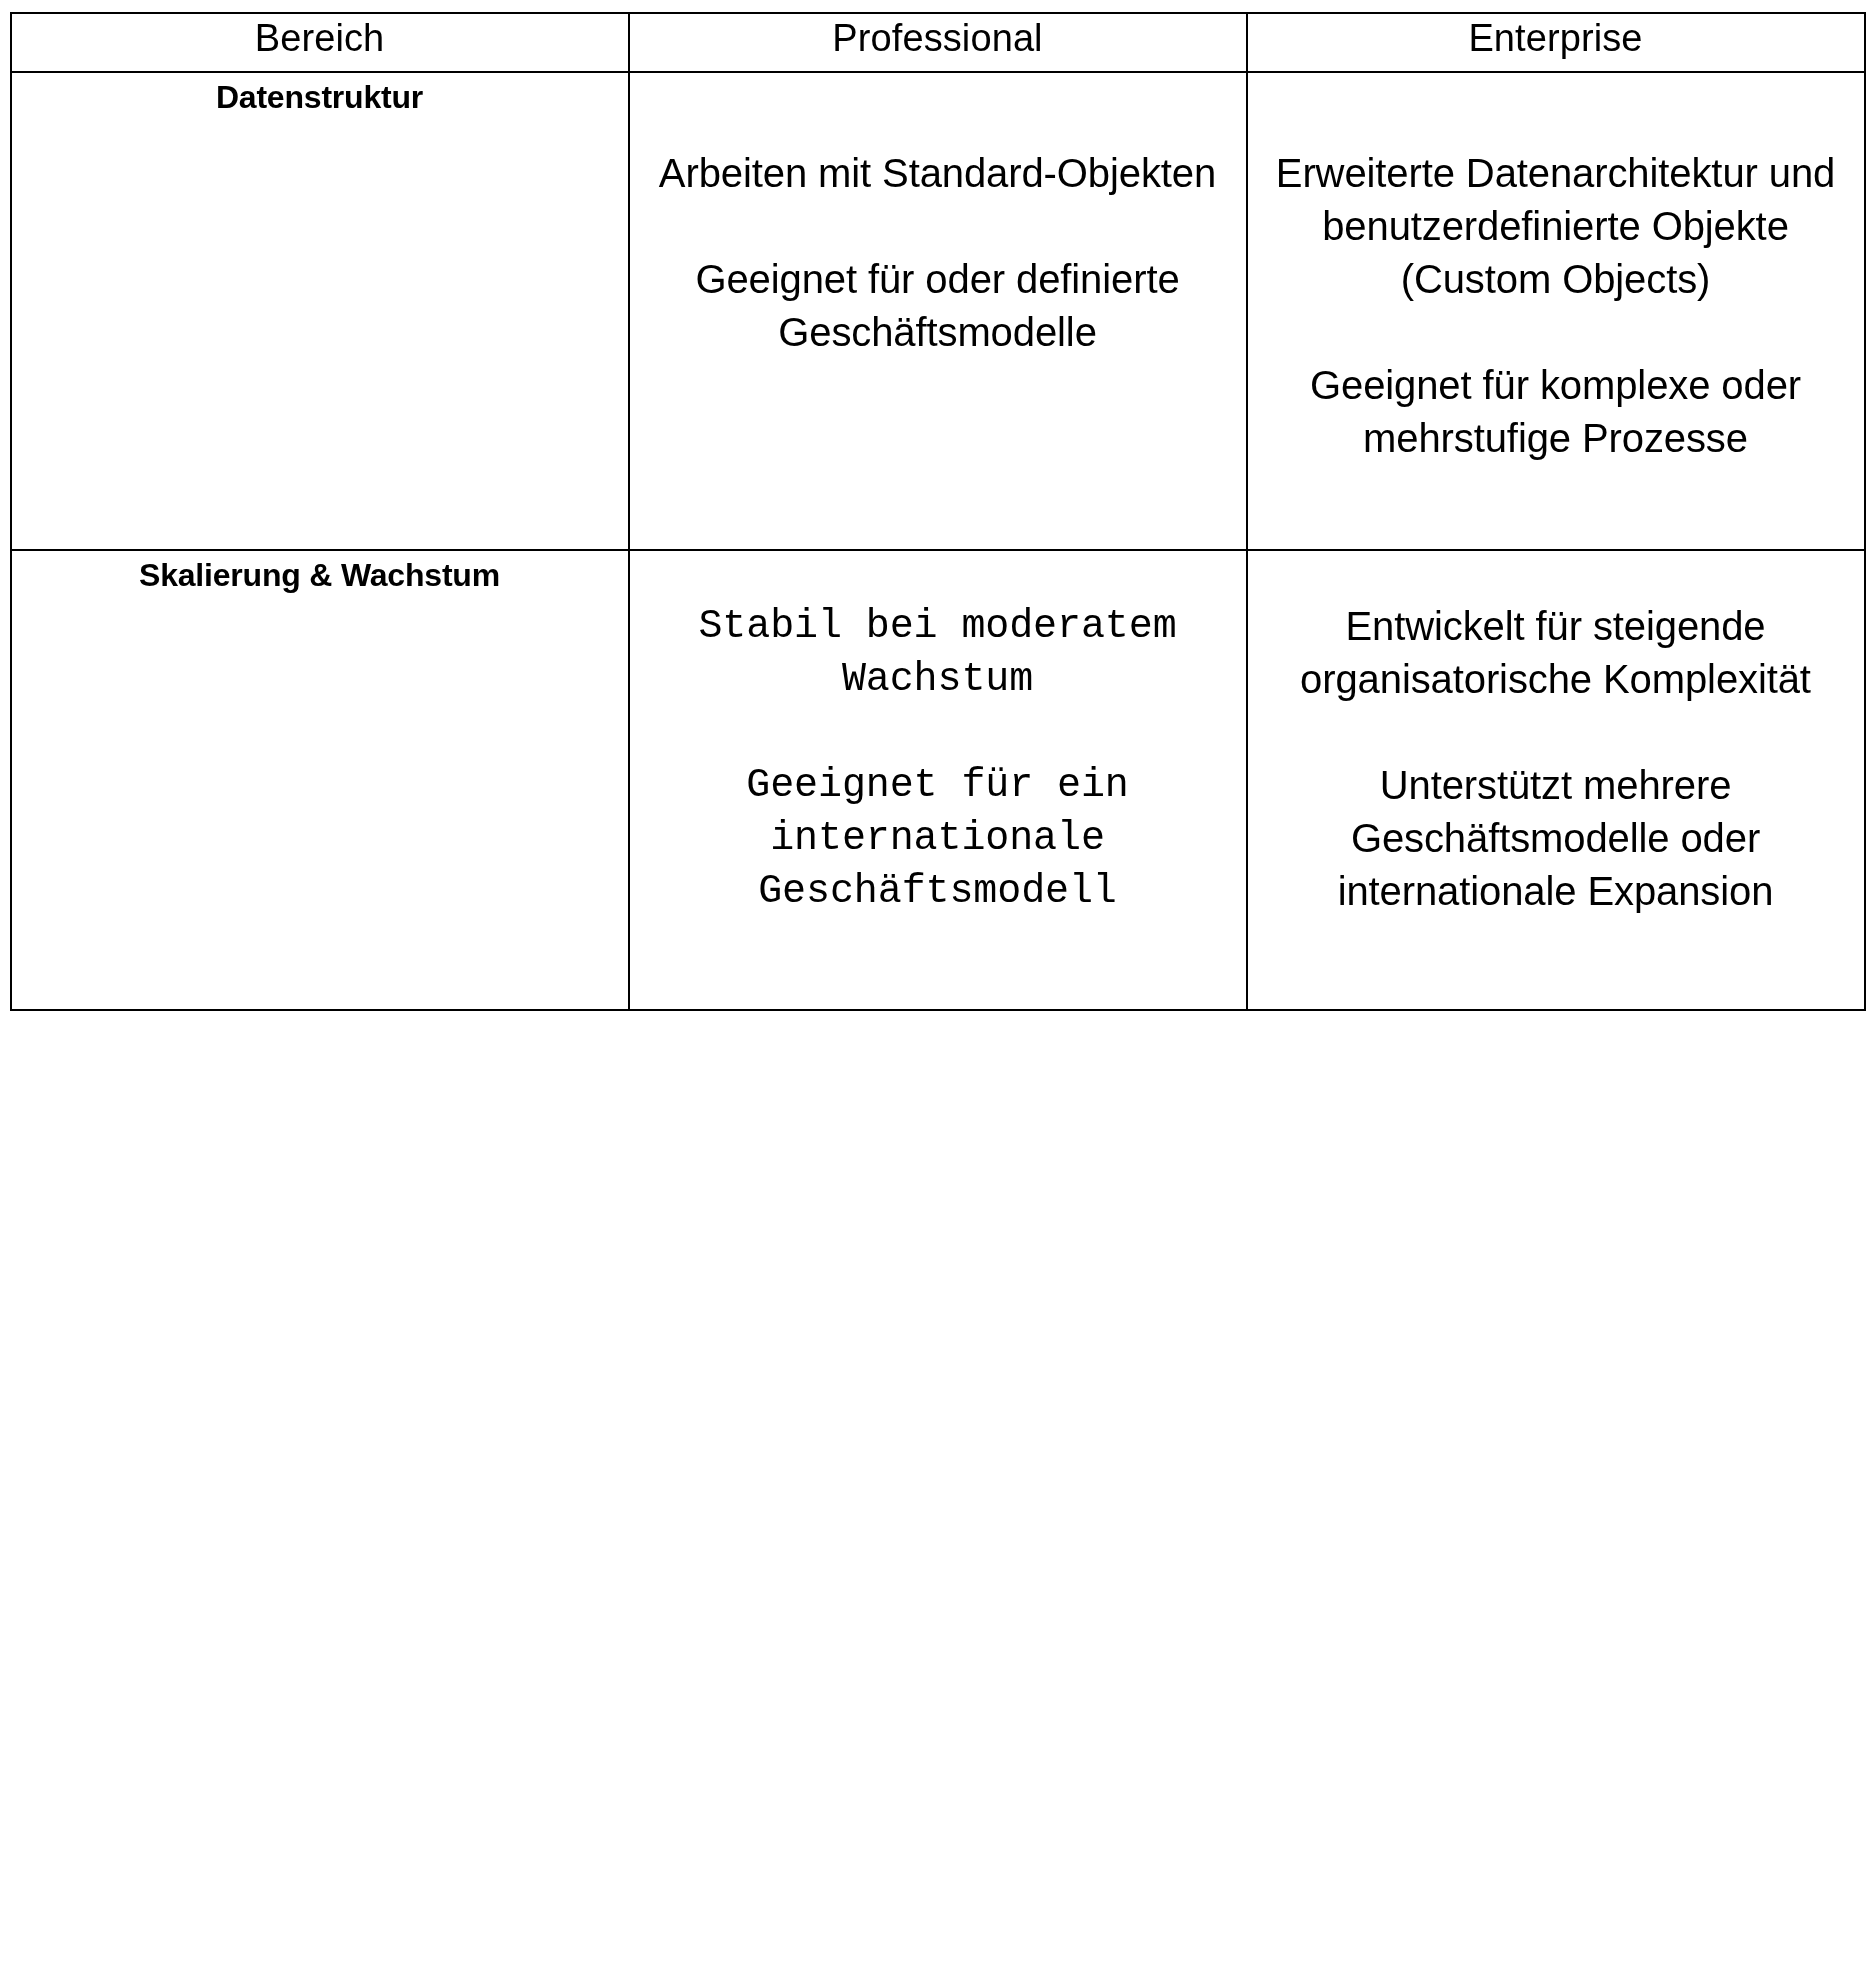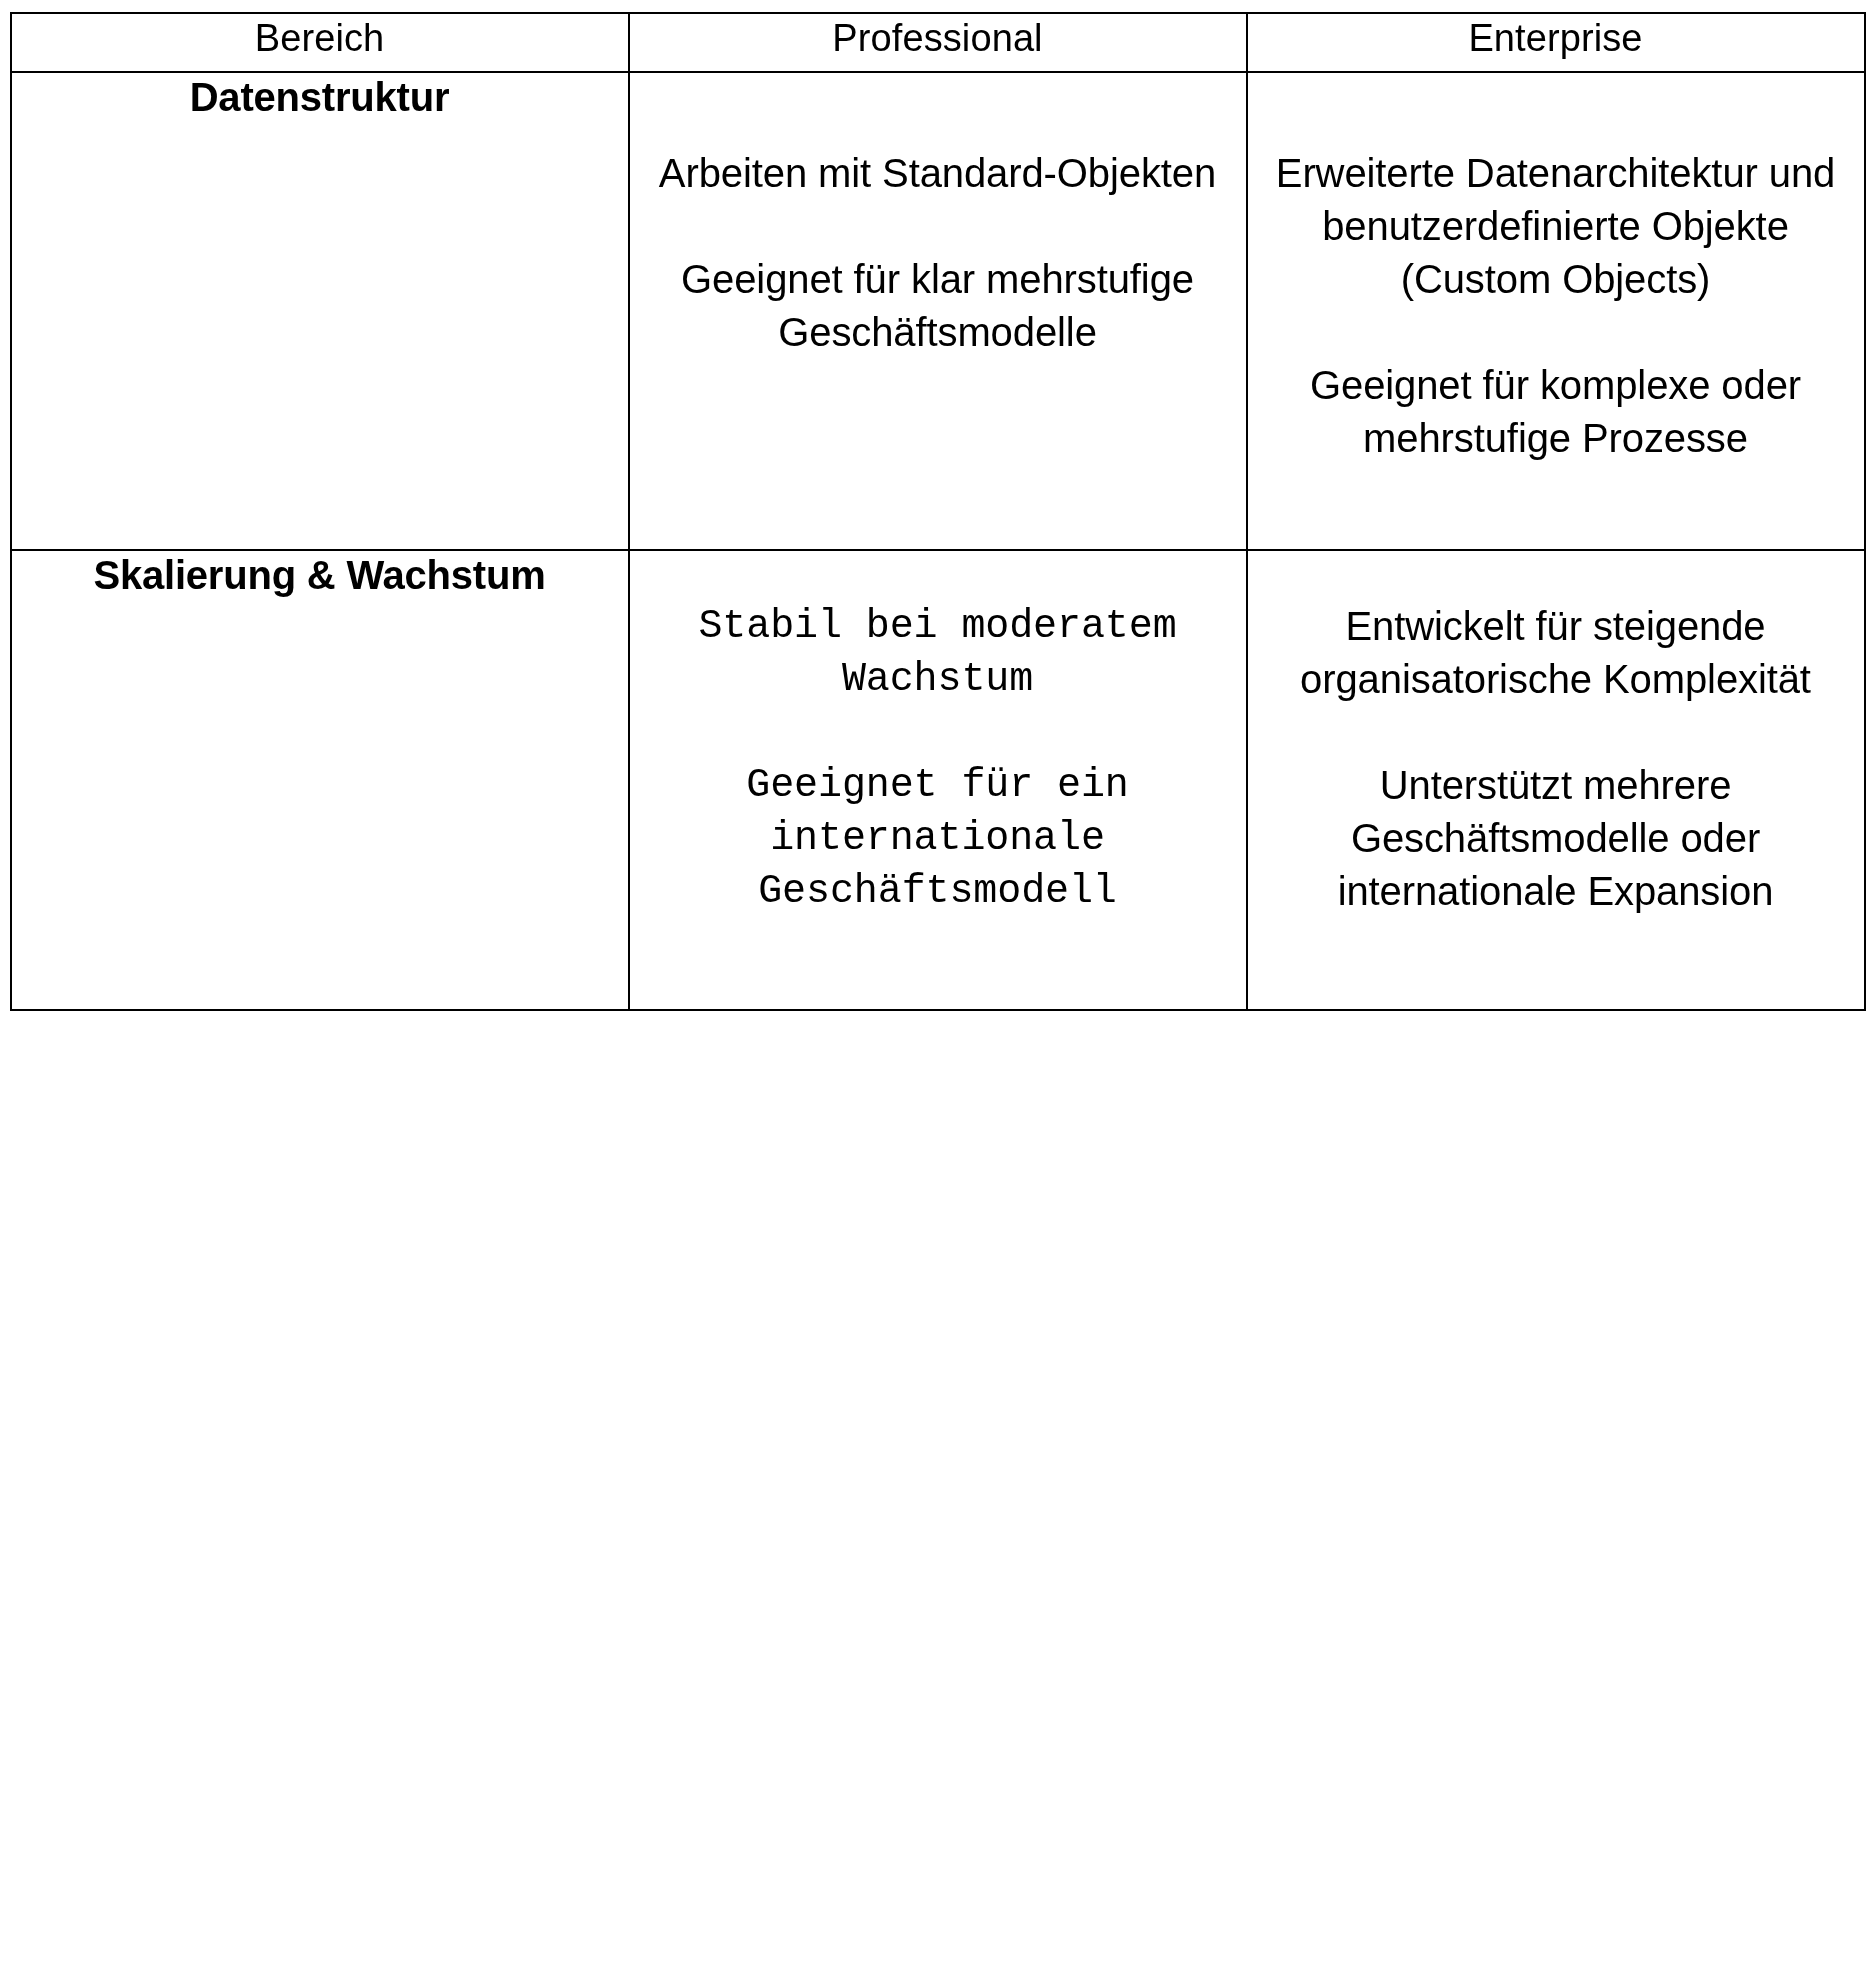--- a/index.html
+++ b/index.html
@@ -58,21 +58,21 @@
   }
   .hdr-text.bold {
     font-weight: 400;
   }
 
   
   .area-cell {
     padding: 13.3px 0 17px 17px;
   }
   .area-label {
-    font-size: 40px;
+    font-size: 32px;
     line-height: 49px;
     font-weight: 700;
     letter-spacing: -0.2px;
     white-space: nowrap;
   }
 
   .body-cell {
     padding: 17px 21px 23px 21px;
     margin-top: 9px;
   }
@@ -127,21 +127,21 @@
     </thead>
 
     <tbody>
 
       <tr class="row-1">
         <td class="area-cell">
           <div class="area-label">Datenstruktur</div>
         </td>
         <td class="body-cell pro">
           <p class="para">Arbeiten mit Standard-Objekten</p>
-          <p class="para">Geeignet für klar mehrstufige Geschäftsmodelle</p>
+          <p class="para">Geeignet für oder definierte Geschäftsmodelle</p>
         </td>
         <td class="body-cell ent">
           <p class="para">Erweiterte Datenarchitektur und benutzerdefinierte Objekte (Custom Objects)</p>
           <p class="para">Geeignet für komplexe oder mehrstufige Prozesse</p>
         </td>
       </tr>
 
 
 
       <tr class="row-4">

